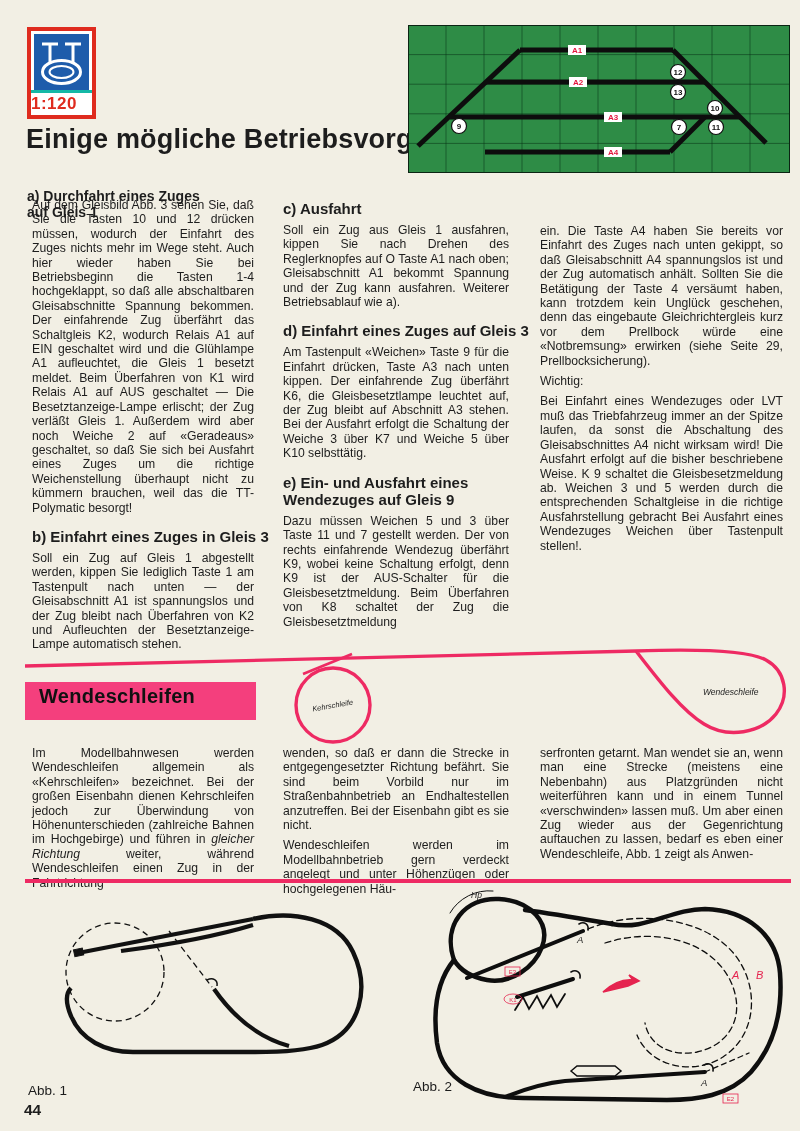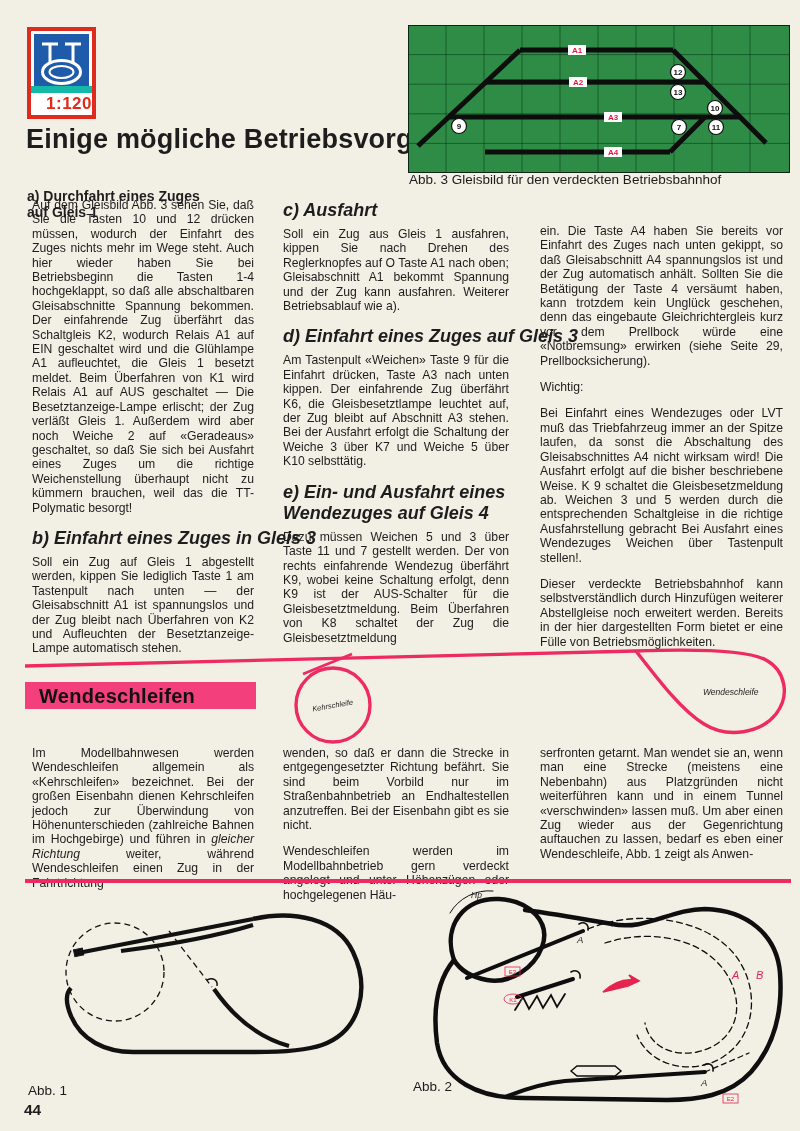--- a/index.html
+++ b/index.html
@@ -2,44 +2,44 @@
 <html lang="de"><head>
 <meta charset="utf-8">
 <style>
   html,body{margin:0;padding:0;background:#cfccc0;}
   .page{position:relative;width:800px;height:1131px;background:#f2efe4;overflow:hidden;
         font-family:"Liberation Sans","DejaVu Sans",sans-serif;color:#1d1d1d;}
   
   .logo{position:absolute;left:27px;top:27px;width:69px;height:92px;background:#fff;
         border:4px solid #df2b1e;box-sizing:border-box;}
   .logo-blue{position:absolute;left:3px;top:3px;width:55px;height:56px;background:#1e5cab;}
-  .logo-scale{position:absolute;left:0;right:0;bottom:0;height:22px;border-top:7px solid #14b8a6;
-        color:#df2b1e;font-weight:bold;font-size:17px;text-align:right;line-height:21px;letter-spacing:.5px;}
+  .logo-scale{position:absolute;left:0;right:0;bottom:0;height:22px;border-top:3px solid #14b8a6;
+        color:#df2b1e;font-weight:bold;font-size:17px;text-align:left;line-height:21px;letter-spacing:.5px;}
   
   .main-head{position:absolute;left:26px;top:124px;font-size:27px;font-weight:bold;letter-spacing:.2px;}
   .head-a{position:absolute;left:27px;top:152px;font-size:14px;font-weight:bold;line-height:16px;margin-top:36px;}
-  .subhead{font-weight:bold;font-size:18px;margin:13px 0 6px 0;white-space:nowrap;font-style:italic;}
+  .subhead{font-weight:bold;font-size:15px;margin:13px 0 6px 0;white-space:nowrap;}
   .subhead.wrap{white-space:normal;}
   
   .col{position:absolute;top:198px;}
   .col1{left:32px;width:222px;}
   .col2{left:283px;width:226px;}
   .col3{left:540px;width:243px;top:224px;}
   .bodytext{font-size:12.2px;line-height:14.4px;text-align:justify;margin:0 0 0 0;}
-  .bodytext+.bodytext{margin-top:12px;}
+  .bodytext+.bodytext{margin-top:6px;}
   .wcol{position:absolute;top:746px;}
   
   .board{position:absolute;left:408px;top:25px;width:382px;height:148px;}
   .caption{position:absolute;font-size:13.5px;color:#1c1c1c;}
   .cap-abb3{left:409px;top:172px;}
   .cap-abb1{left:28px;top:1083px;}
   .cap-abb2{left:413px;top:1079px;}
   .pagenum{position:absolute;left:24px;top:1101px;font-size:15.5px;font-weight:bold;}
   
-  .wband{position:absolute;left:25px;top:682px;width:231px;height:27px;background:#f43f7d;}
+  .wband{position:absolute;left:25px;top:682px;width:231px;height:38px;background:#f43f7d;}
   .wband span{display:block;font-size:20px;font-weight:bold;color:#111;padding-left:14px;line-height:28px;letter-spacing:.3px;}
   .rule2{position:absolute;left:25px;top:879px;width:766px;height:4px;background:#ee2a63;}
   .loops-svg{position:absolute;left:0;top:640px;}
   .abb1-svg{position:absolute;left:25px;top:888px;}
   .abb2-svg{position:absolute;left:405px;top:885px;}
   .ital{font-style:italic;}
 </style>
 </head>
 <body>
 
@@ -98,42 +98,40 @@
       <circle cx="270" cy="67" r="7.5" fill="#fff" stroke="#111" stroke-width="1.2"></circle>
         <text x="270" y="70">13</text>
       <circle cx="307" cy="83" r="7.5" fill="#fff" stroke="#111" stroke-width="1.2"></circle>
         <text x="307" y="86">10</text>
       <circle cx="271" cy="102" r="7.5" fill="#fff" stroke="#111" stroke-width="1.2"></circle>
         <text x="271" y="105">7</text>
       <circle cx="308" cy="102" r="7.5" fill="#fff" stroke="#111" stroke-width="1.2"></circle>
         <text x="308" y="105">11</text>
     </g>
   </svg>
-  <div class="caption cap-abb3">Abb. 3  Gleisbild für den verdeckten Betriebsbahnhof</div>
 
   <div class="col col1">
     <p class="bodytext">Auf dem Gleisbild Abb. 3 sehen Sie, daß Sie die Tasten 10 und 12 drücken müssen, wodurch der Einfahrt des Zuges nichts mehr im Wege steht. Auch hier wieder haben Sie bei Betriebsbeginn die Tasten 1-4 hochgeklappt, so daß alle abschaltbaren Gleisabschnitte Spannung bekommen. Der einfahrende Zug überfährt das Schaltgleis K2, wodurch Relais A1 auf EIN geschaltet wird und die Glühlampe A1 aufleuchtet, die Gleis 1 besetzt meldet. Beim Überfahren von K1 wird Relais A1 auf AUS geschaltet — Die Besetztanzeige-Lampe erlischt; der Zug verläßt Gleis 1. Außerdem wird aber noch Weiche 2 auf «Geradeaus» geschaltet, so daß Sie sich bei Ausfahrt eines Zuges um die richtige Weichenstellung überhaupt nicht zu kümmern brauchen, weil das die TT-Polymatic besorgt!</p>
     <div class="subhead">b) Einfahrt eines Zuges in Gleis 3</div>
     <p class="bodytext">Soll ein Zug auf Gleis 1 abgestellt werden, kippen Sie lediglich Taste 1 am Tastenpult nach unten — der Gleisabschnitt A1 ist spannungslos und der Zug bleibt nach Überfahren von K2 und Aufleuchten der Besetztanzeige-Lampe automatisch stehen.</p>
   </div>
 
   <div class="col col2">
     <div class="subhead" style="margin-top:2px;">c) Ausfahrt</div>
     <p class="bodytext">Soll ein Zug aus Gleis 1 ausfahren, kippen Sie nach Drehen des Reglerknopfes auf O Taste A1 nach oben; Gleisabschnitt A1 bekommt Spannung und der Zug kann ausfahren. Weiterer Betriebsablauf wie a).</p>
     <div class="subhead">d) Einfahrt eines Zuges auf Gleis 3</div>
     <p class="bodytext">Am Tastenpult «Weichen» Taste 9 für die Einfahrt drücken, Taste A3 nach unten kippen. Der einfahrende Zug überfährt K6, die Gleisbesetztlampe leuchtet auf, der Zug bleibt auf Abschnitt A3 stehen. Bei der Ausfahrt erfolgt die Schaltung der Weiche 3 über K7 und Weiche 5 über K10 selbsttätig.</p>
-    <div class="subhead wrap">e) Ein- und Ausfahrt eines Wendezuges auf Gleis 4</div>
+    <div class="subhead wrap">e) Ein- und Ausfahrt eines Wendezuges auf Gleis 9</div>
     <p class="bodytext">Dazu müssen Weichen 5 und 3 über Taste 11 und 7 gestellt werden. Der von rechts einfahrende Wendezug überfährt K9, wobei keine Schaltung erfolgt, denn K9 ist der AUS-Schalter für die Gleisbesetztmeldung. Beim Überfahren von K8 schaltet der Zug die Gleisbesetztmeldung</p>
   </div>
 
   <div class="col col3">
     <p class="bodytext">ein. Die Taste A4 haben Sie bereits vor Einfahrt des Zuges nach unten gekippt, so daß Gleisabschnitt A4 spannungslos ist und der Zug automatisch anhält. Sollten Sie die Betätigung der Taste 4 versäumt haben, kann trotzdem kein Unglück geschehen, denn das eingebaute Gleichrichtergleis kurz vor dem Prellbock würde eine «Notbremsung» erwirken (siehe Seite 29, Prellbocksicherung).</p>
     <p class="bodytext">Wichtig:</p>
     <p class="bodytext">Bei Einfahrt eines Wendezuges oder LVT muß das Triebfahrzeug immer an der Spitze laufen, da sonst die Abschaltung des Gleisabschnittes A4 nicht wirksam wird! Die Ausfahrt erfolgt auf die bisher beschriebene Weise. K 9 schaltet die Gleisbesetzmeldung ab. Weichen 3 und 5 werden durch die entsprechenden Schaltgleise in die richtige Ausfahrstellung gebracht Bei Ausfahrt eines Wendezuges Weichen über Tastenpult stellen!.</p>
-    <p class="bodytext">Dieser verdeckte Betriebsbahnhof kann selbstverständlich durch Hinzufügen weiterer Abstellgleise noch erweitert werden. Bereits in der hier dargestellten Form bietet er eine Fülle von Betriebsmöglichkeiten.</p>
   </div>
 
   <svg class="loops-svg" width="800" height="115" viewBox="0 0 800 115">
     <g stroke="#ee2a63" stroke-width="3.4" fill="none">
       <path d="M25 26 L636 11"></path>
       <path d="M636 11 C692 9 748 10 766 20 C786 31 790 56 776 74 C761 93 728 99 704 84 C681 70 657 38 636 11"></path>
       <circle cx="333" cy="65" r="37"></circle>
       <path d="M303 34 L352 14" stroke-width="2.6"></path>
     </g>
     <text x="703" y="55" font-size="8.5" font-style="italic" fill="#222">Wendeschleife</text>

